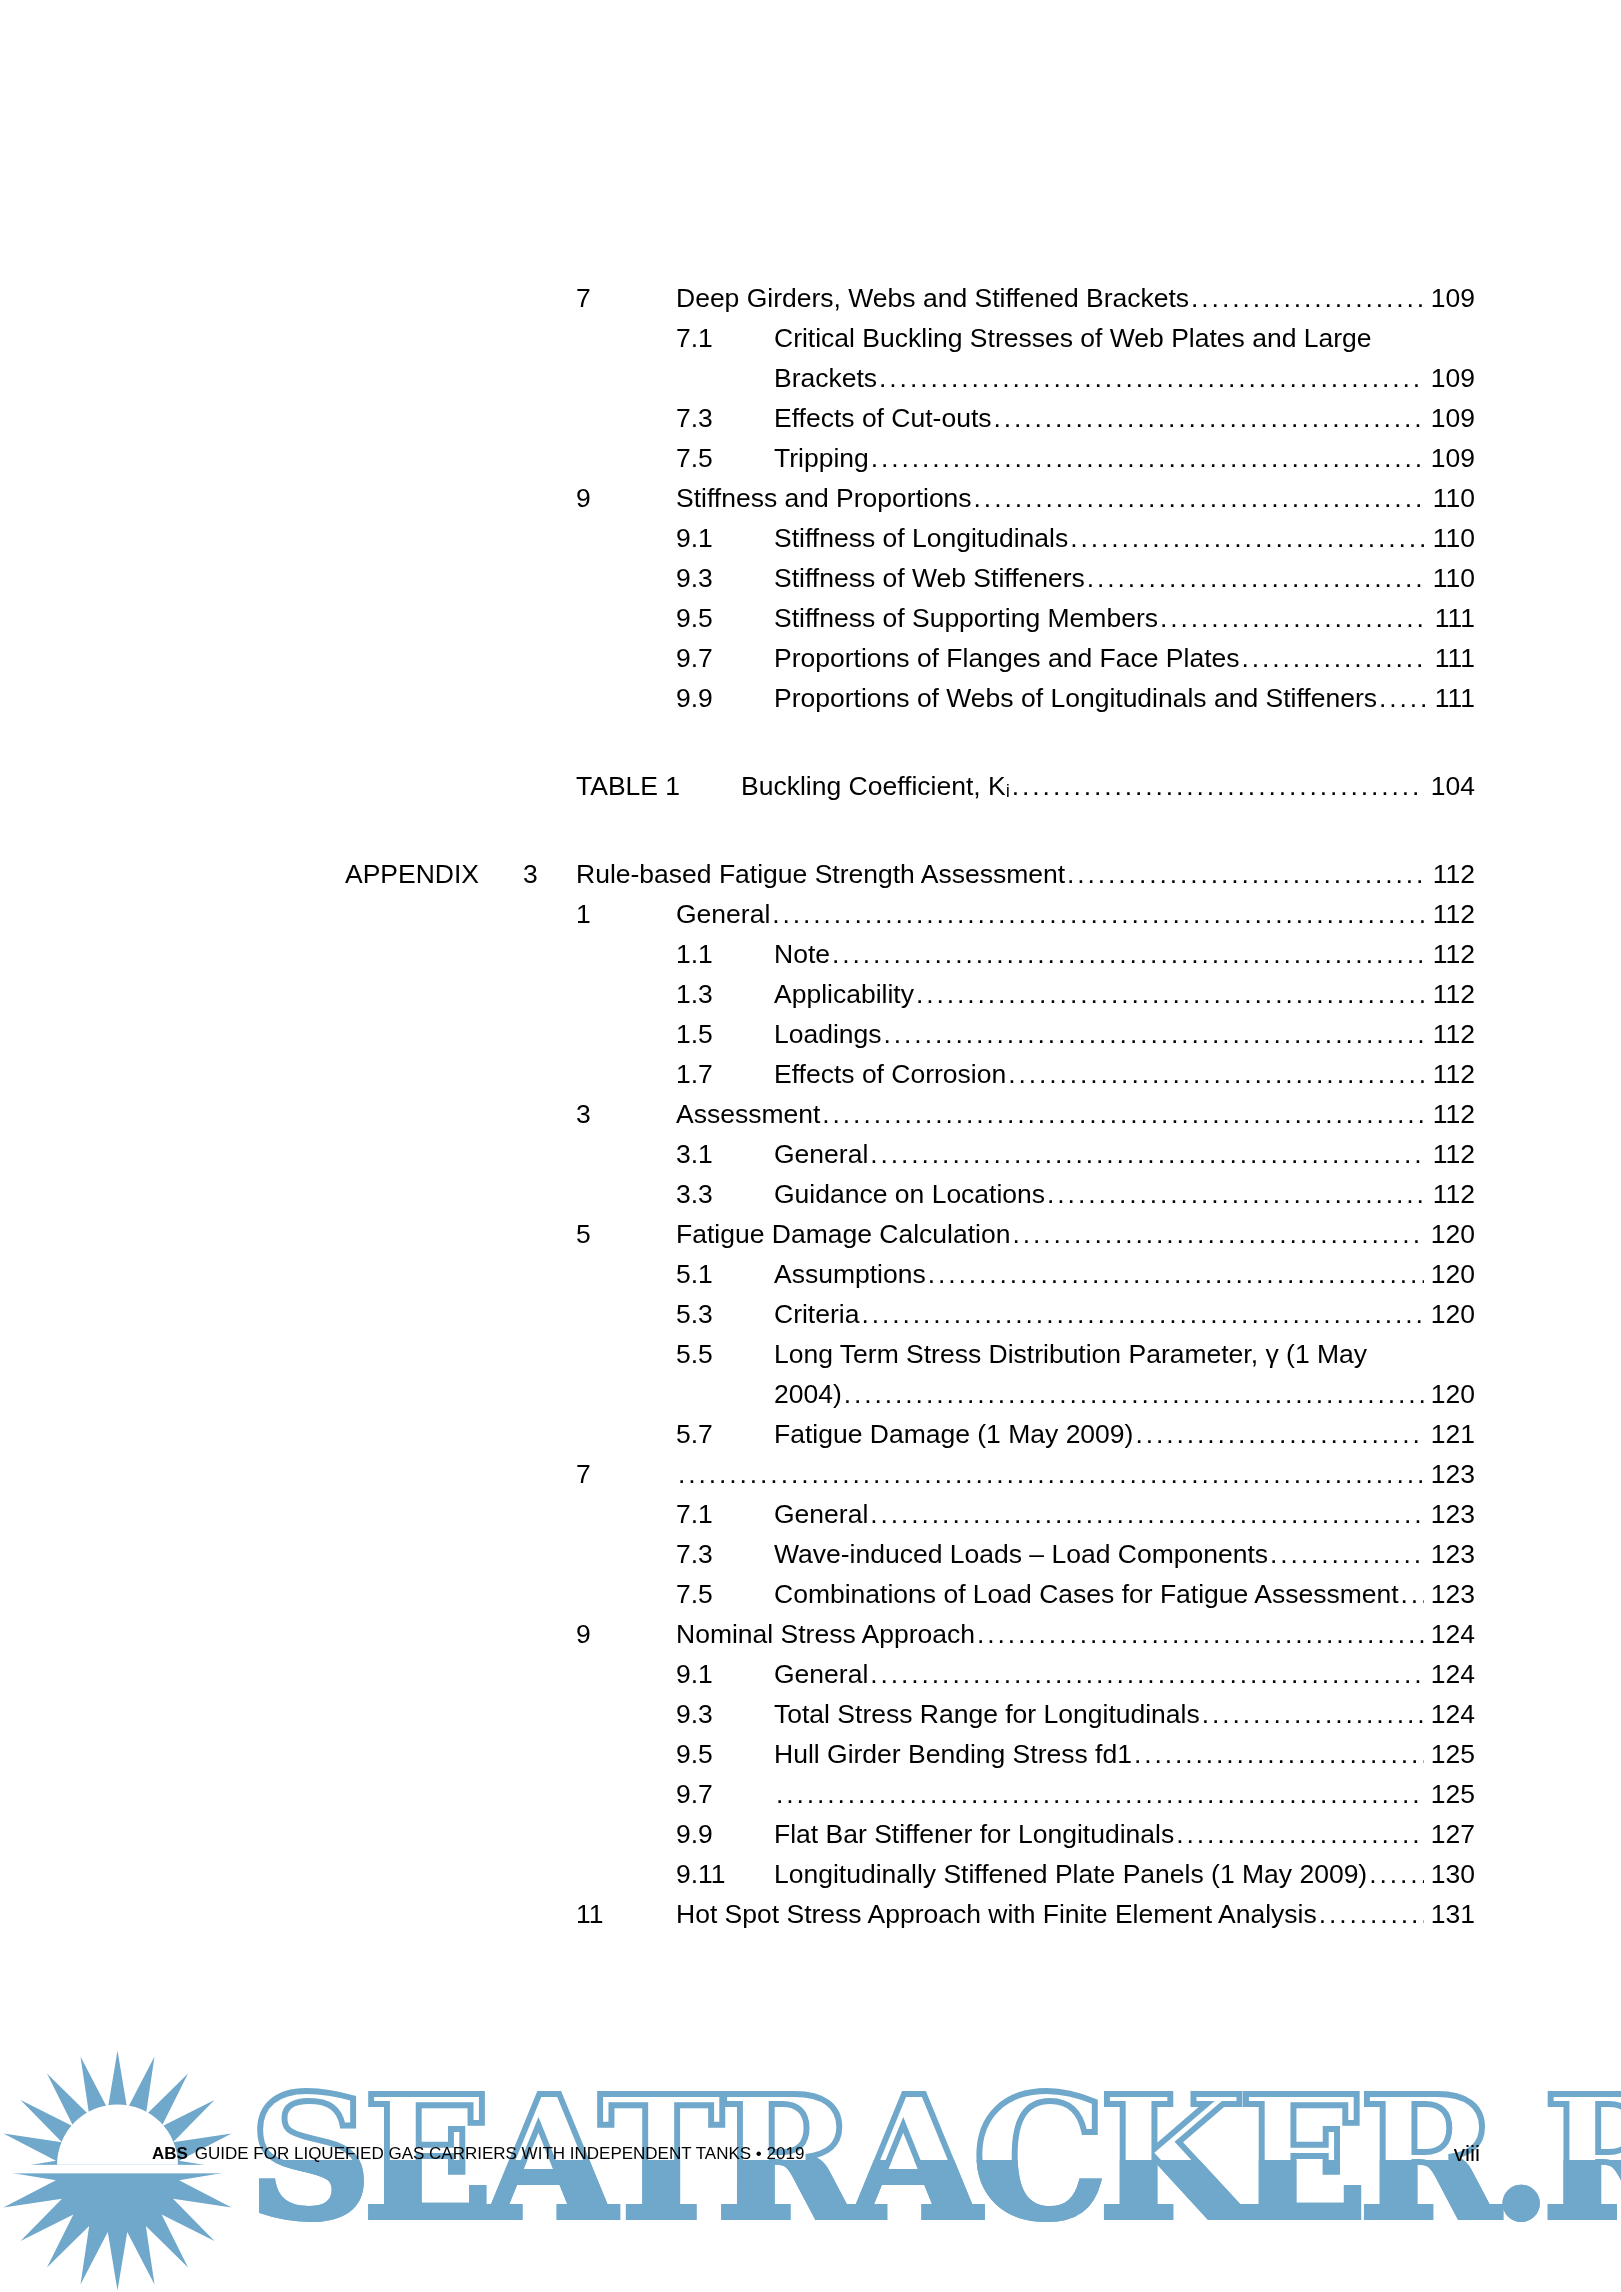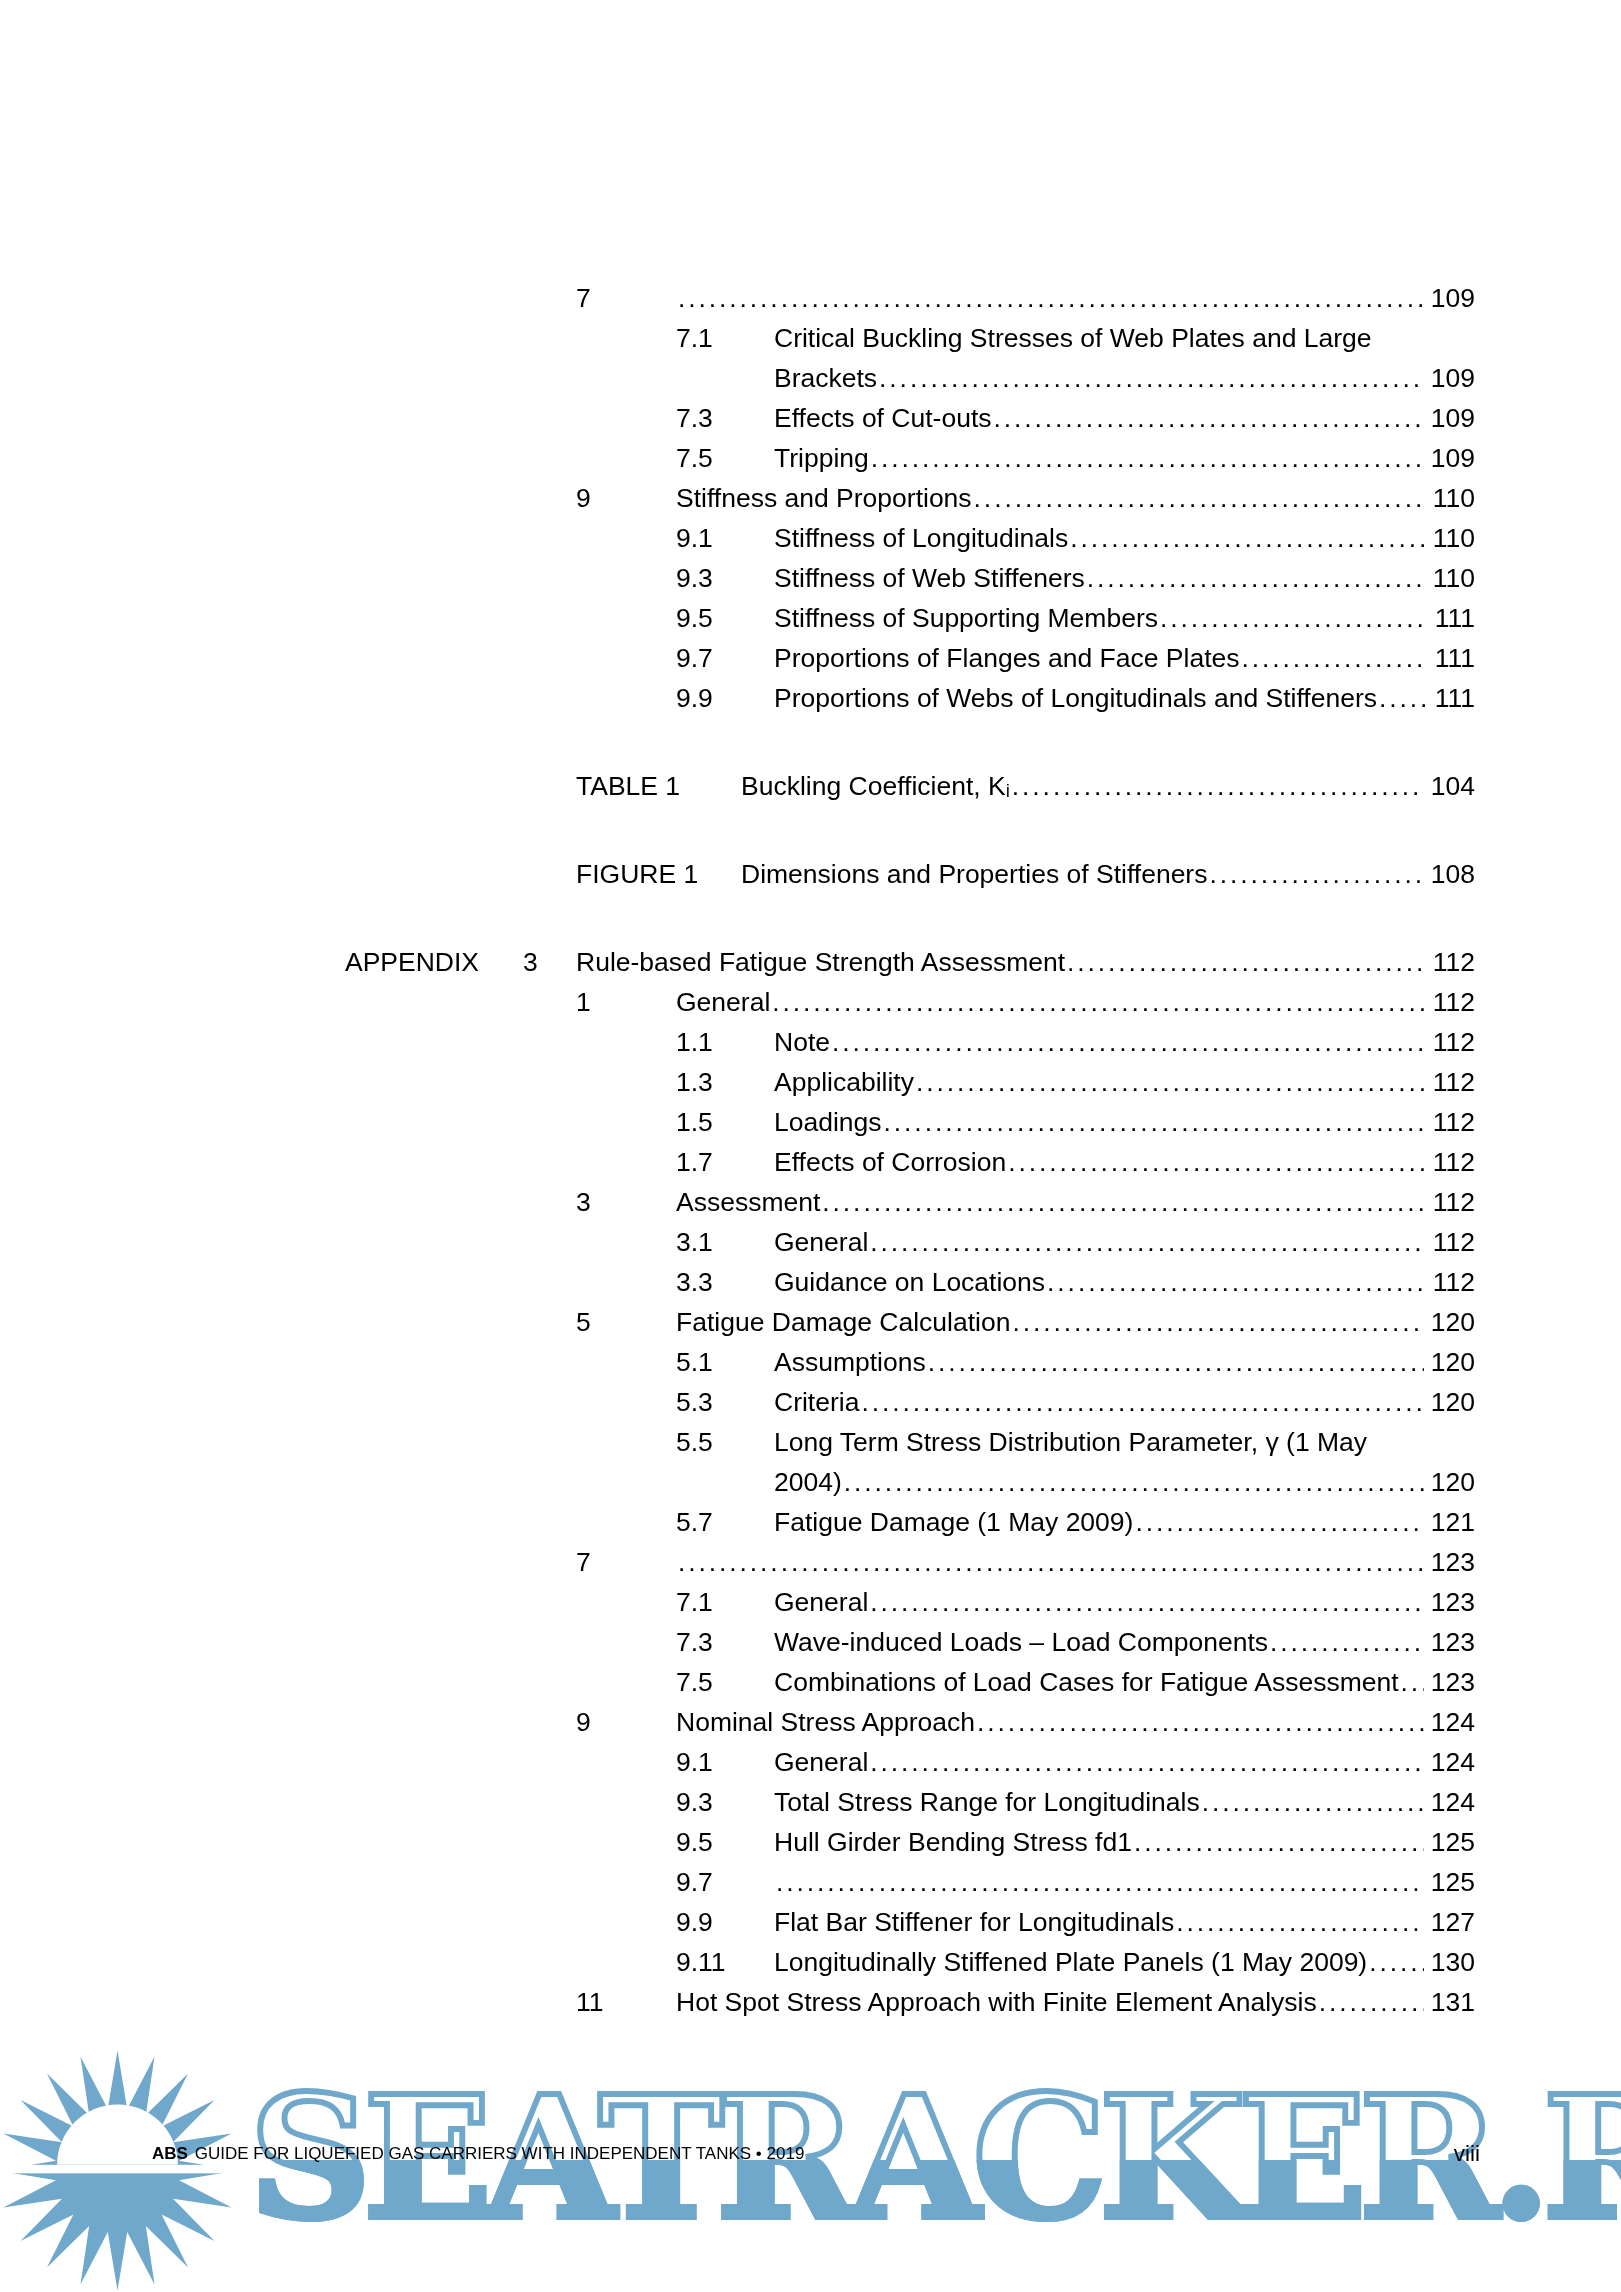--- a/index.html
+++ b/index.html
@@ -102,20 +102,21 @@
 </head>
 <body>
 
 <div class="page">
 
   <main class="toc" id="toc">
       <div class="row row-l1">
         <span class="num">7</span>
         <div class="ttl">
           <div class="tlast">
+            <span class="txt">Deep Girders, Webs and Stiffened Brackets</span>
             <span class="dots"></span>
             <span class="pg">109</span>
           </div>
         </div>
       </div>
       <div class="row row-l2">
         <span class="num">7.1</span>
         <div class="ttl">
           <div class="tline">Critical Buckling Stresses of Web Plates and Large</div>
           <div class="tlast">
@@ -205,30 +206,20 @@
           </div>
         </div>
       </div>
       <div class="row row-table">
         <span class="lab">TABLE 1</span>
         <div class="ttl">
           <div class="tlast">
             <span class="txt">Buckling Coefficient, Kᵢ</span>
             <span class="dots"></span>
             <span class="pg">104</span>
-          </div>
-        </div>
-      </div>
-      <div class="row row-figure">
-        <span class="lab">FIGURE 1</span>
-        <div class="ttl">
-          <div class="tlast">
-            <span class="txt">Dimensions and Properties of Stiffeners</span>
-            <span class="dots"></span>
-            <span class="pg">108</span>
           </div>
         </div>
       </div>
       <div class="row row-appendix">
         <span class="lab">APPENDIX</span>
         <span class="num">3</span>
         <div class="ttl">
           <div class="tlast">
             <span class="txt">Rule-based Fatigue Strength Assessment</span>
             <span class="dots"></span>

